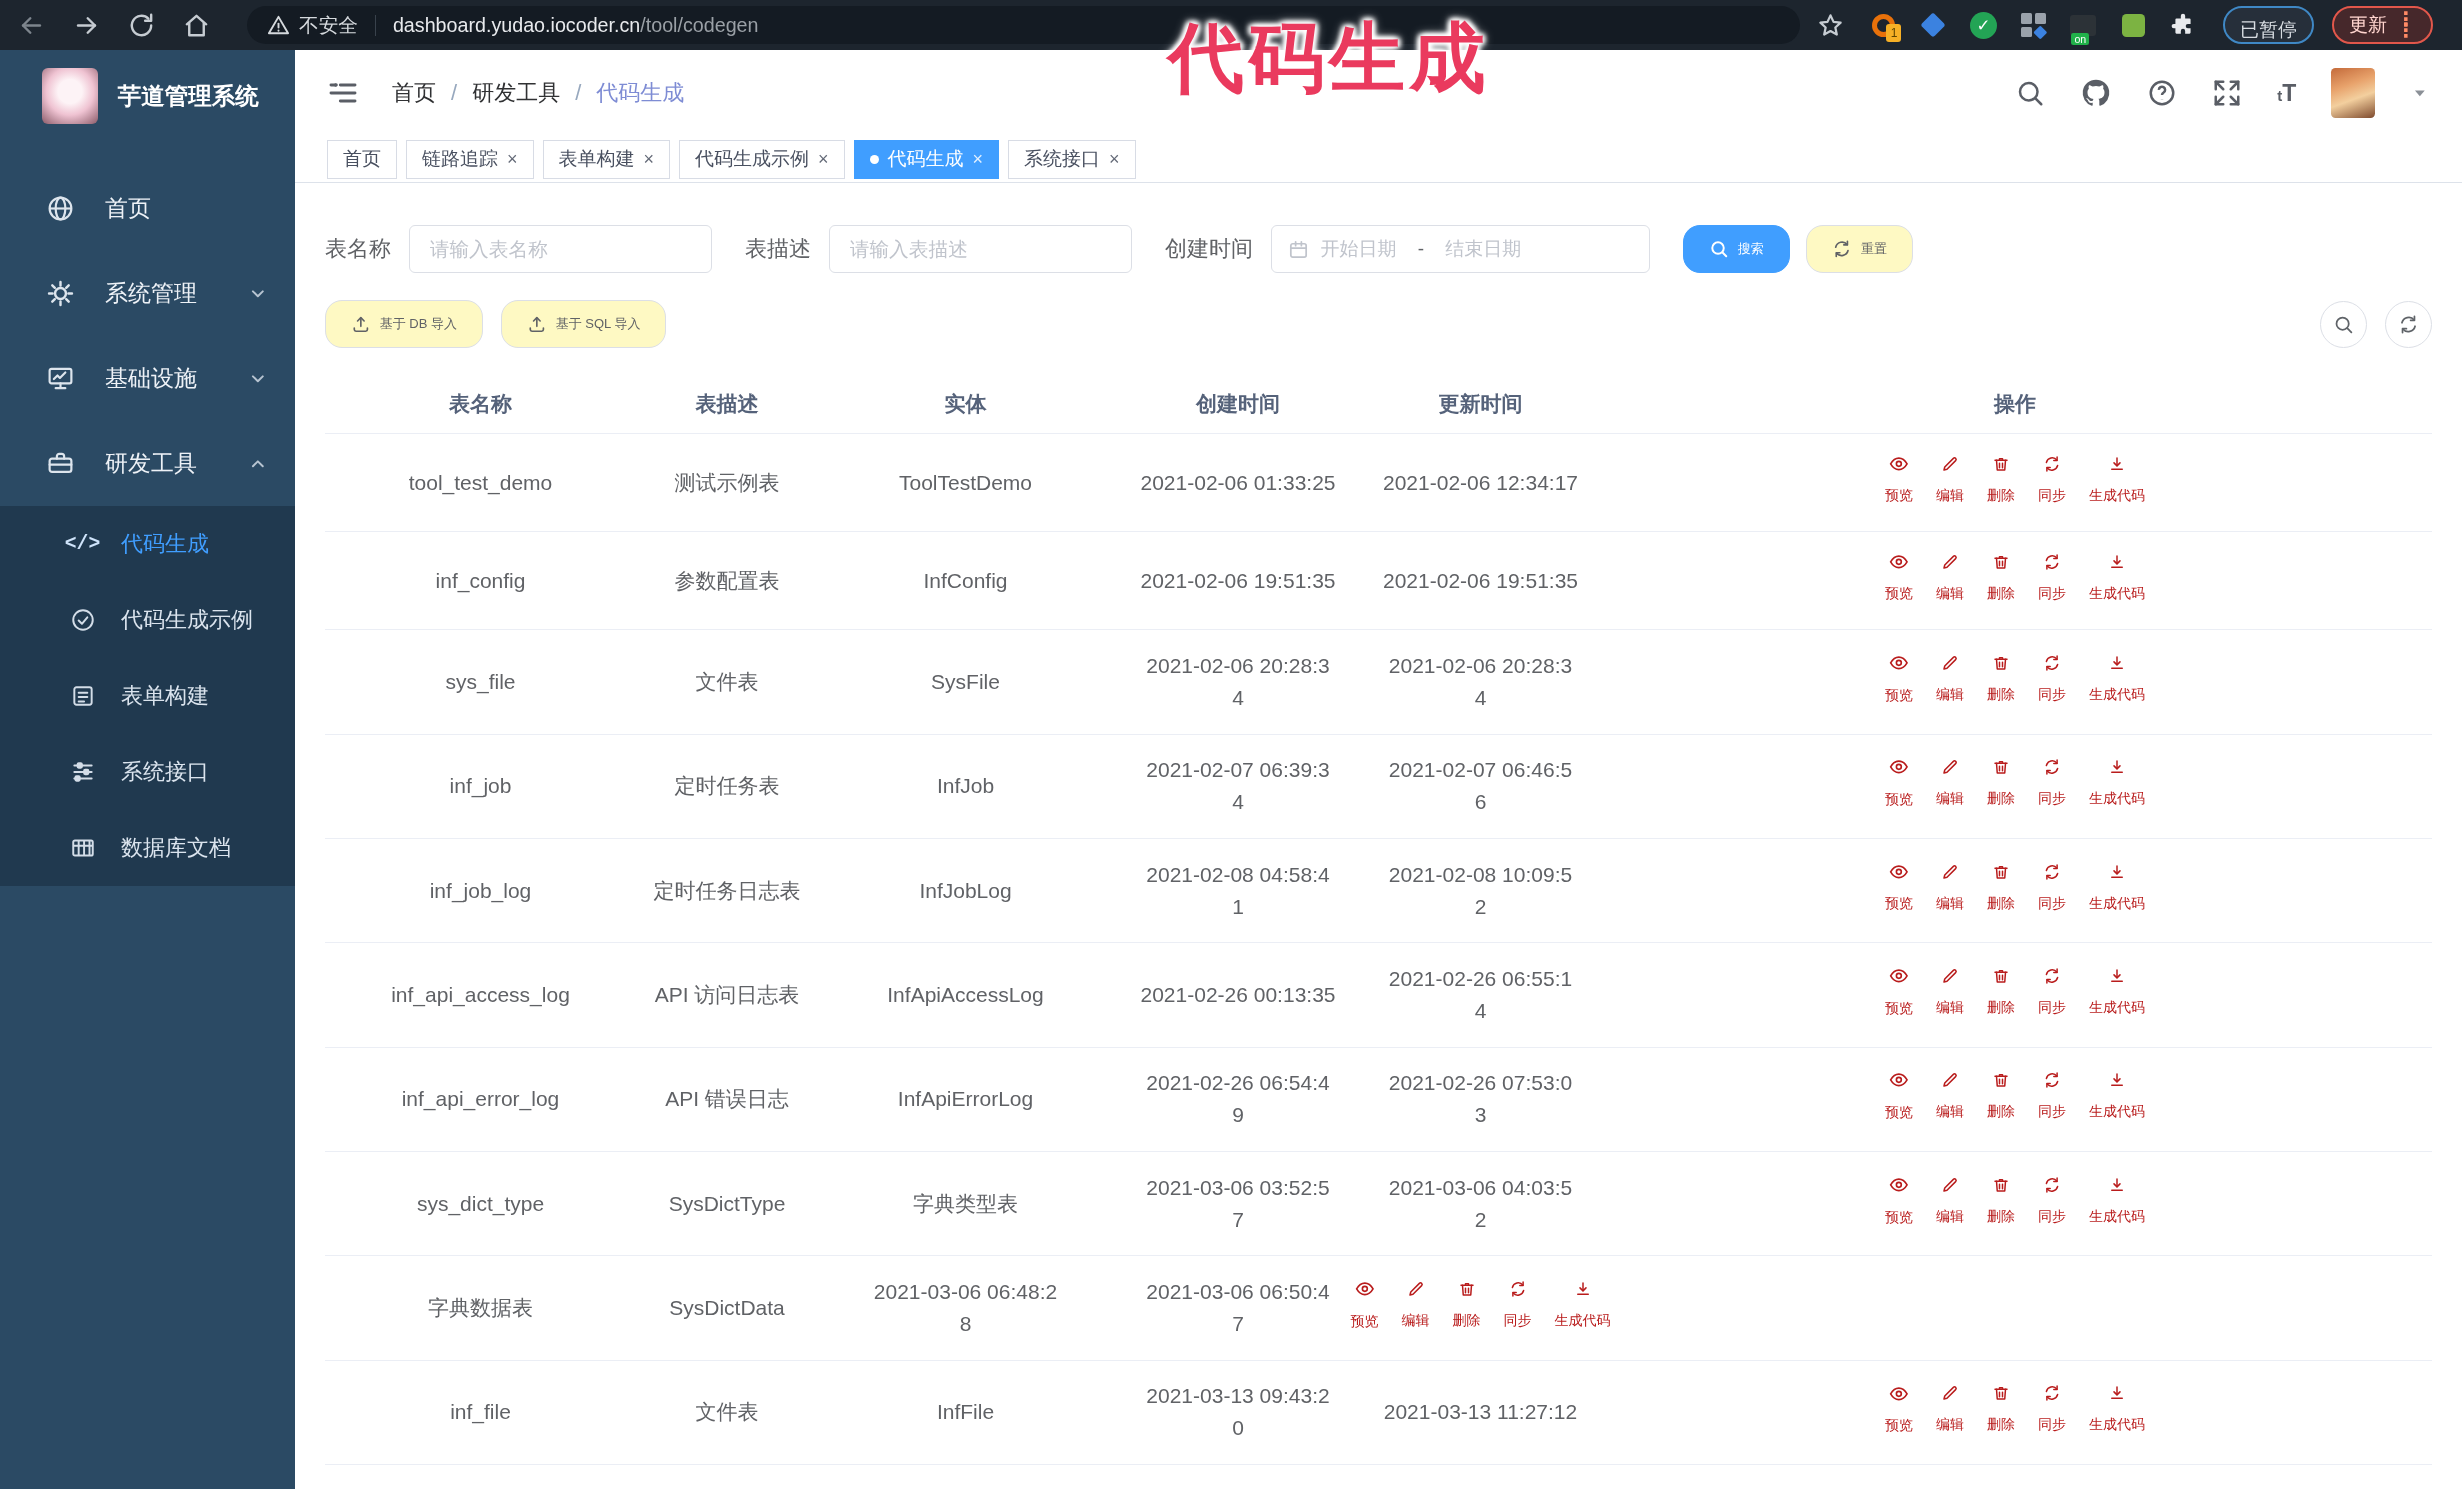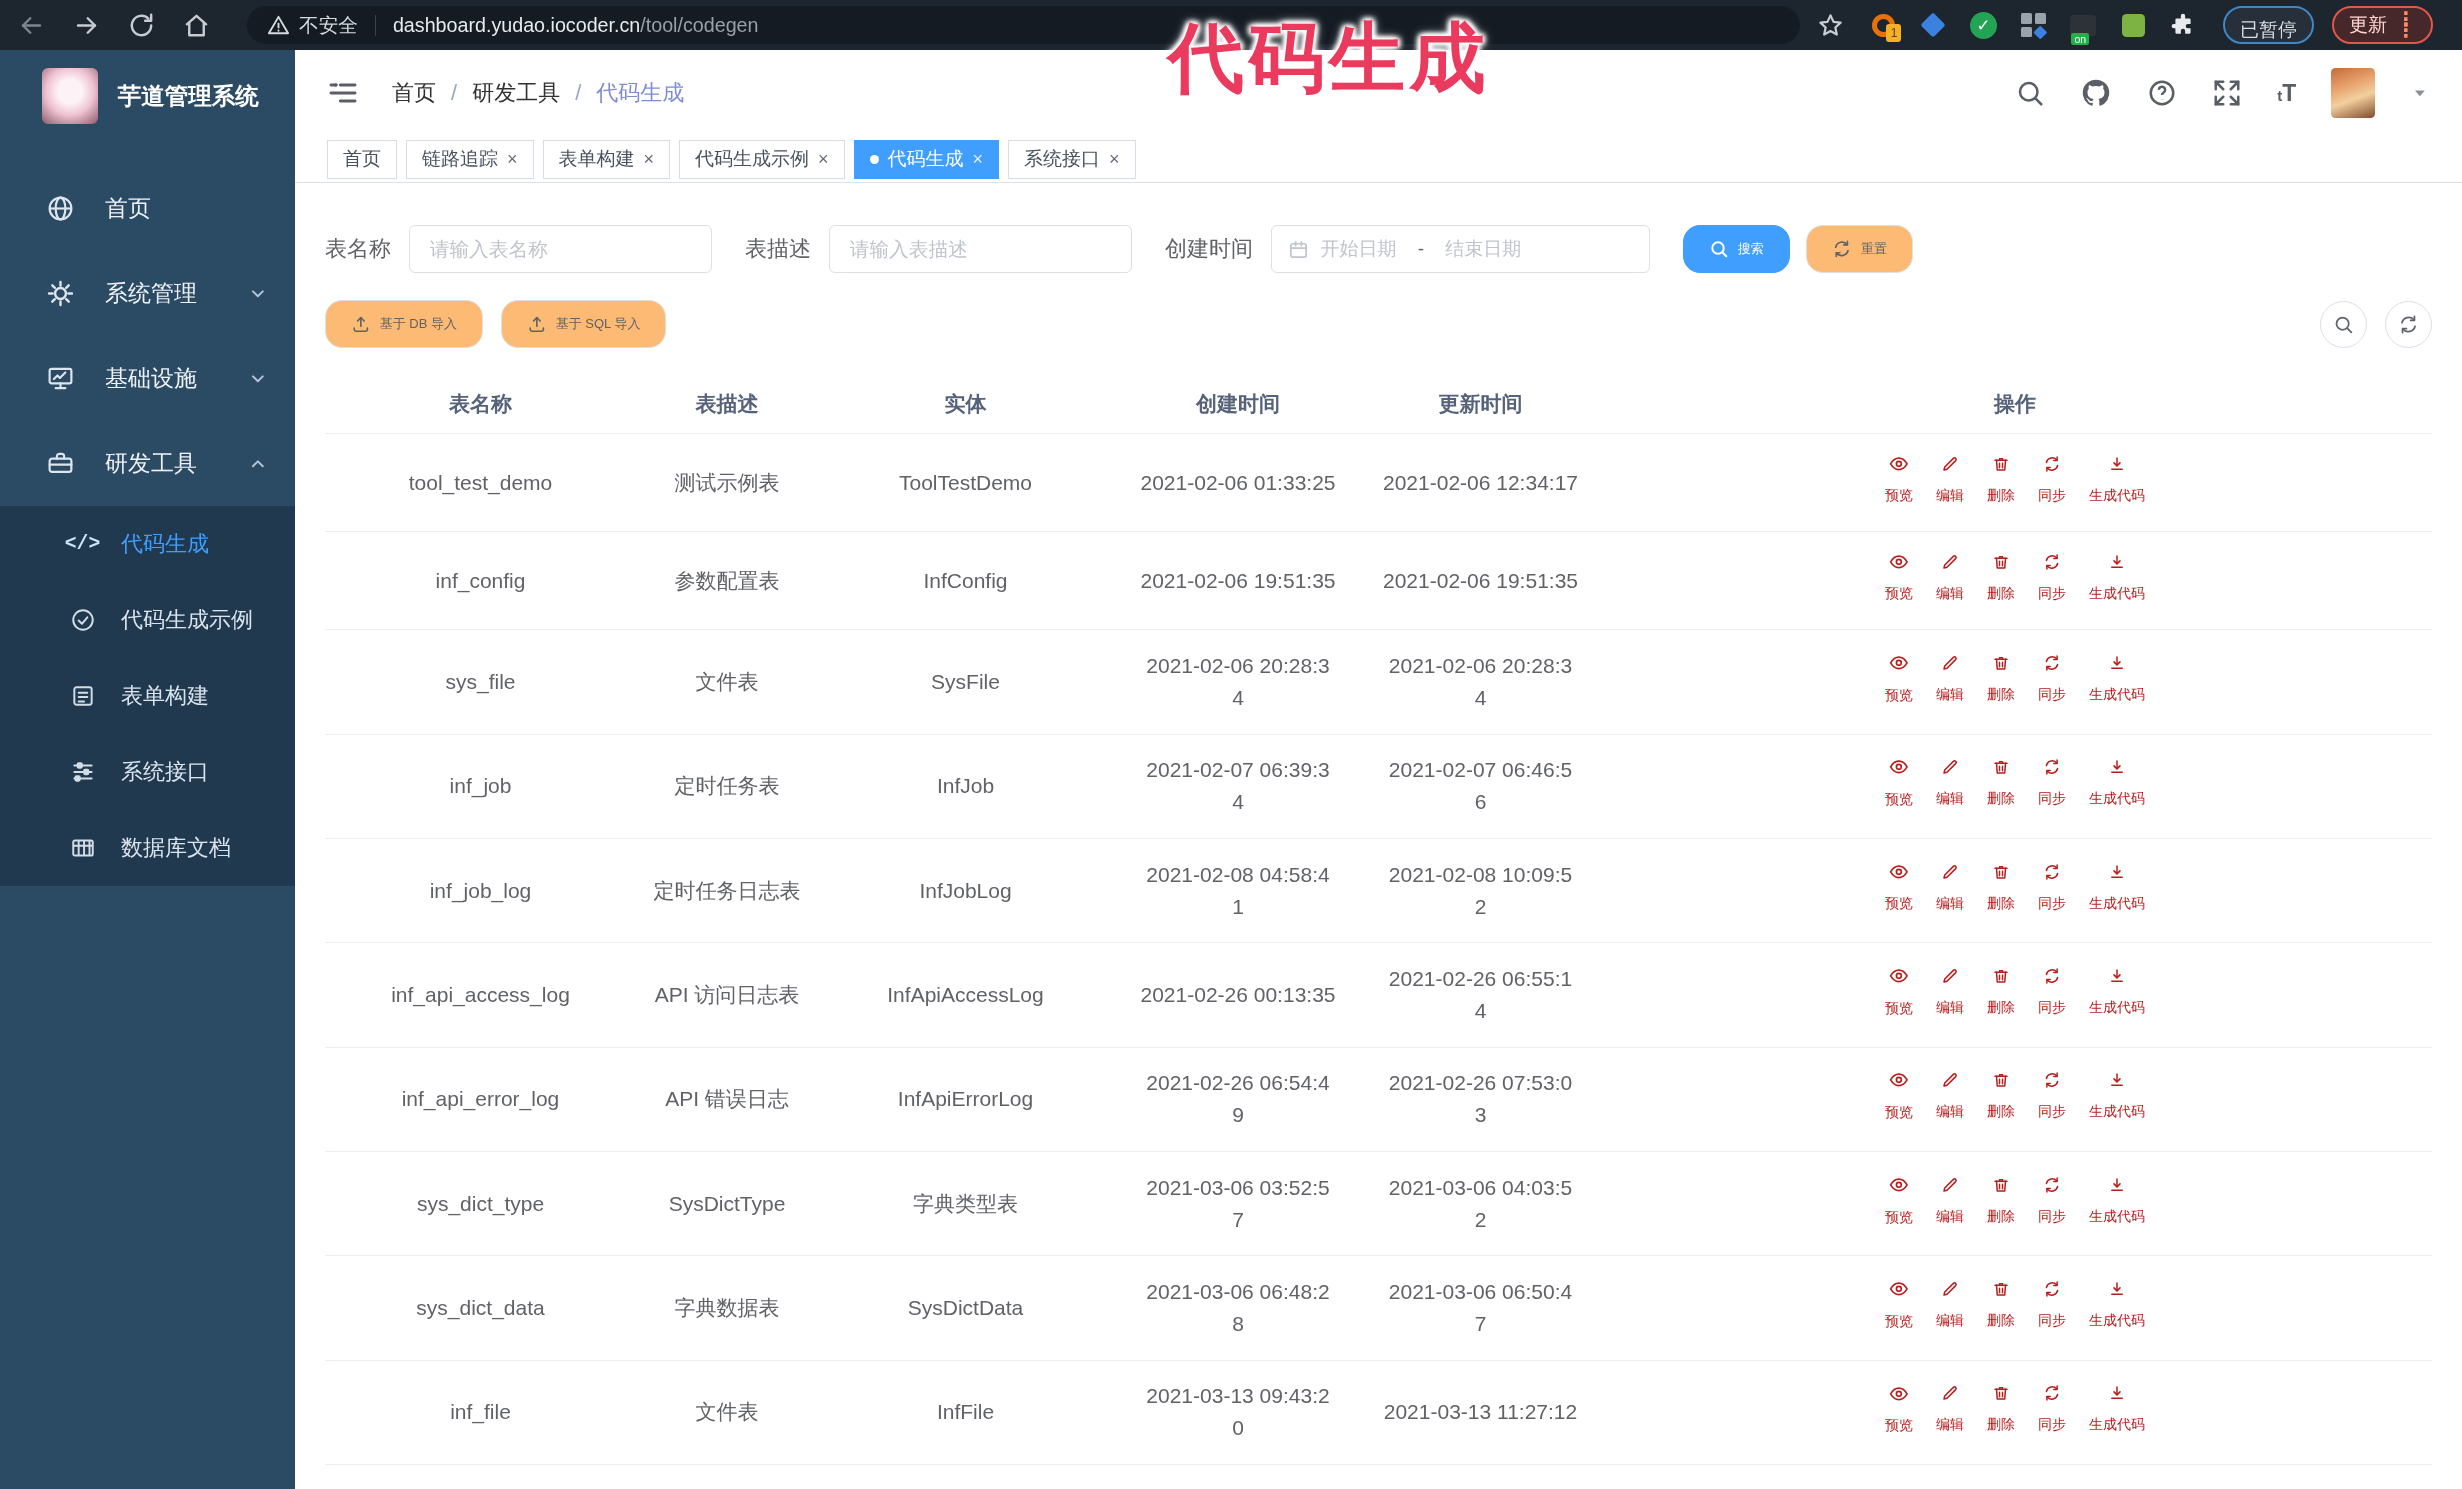--- a/index.html
+++ b/index.html
@@ -88,21 +88,21 @@
     padding:0 19.7px;box-sizing:border-box;font-size:19.7px;color:#606266;margin-right:33px;outline:none;
     font-family:"Liberation Sans","DejaVu Sans",sans-serif;}
   .text-input::placeholder{color:#c0c4cc;}
   .date-range{height:48px;width:379px;border:1.5px solid #dcdfe6;border-radius:6px;background:#fff;
     display:flex;align-items:center;padding:0 15px;box-sizing:border-box;font-size:19px;color:#c0c4cc;gap:10.6px;}
   .date-range .sep{color:#606266;margin:0 10.6px;}
   .cal-ic{color:#c0c4cc;flex:none;}
   .btn{height:48px;border-radius:17px;font-size:13px;display:flex;align-items:center;gap:9px;
     padding:0 25px;box-sizing:border-box;white-space:nowrap;cursor:default;}
   .btn-primary{background:#409eff;color:#fff;border:1.5px solid #409eff;margin-left:33px;}
-  .btn-plain{background:#fdba74;color:#606266;border:1.5px solid #dcdfe6;margin-left:16.7px;}
+  .btn-plain{background:#fef9c3;color:#606266;border:1.5px solid #dcdfe6;margin-left:16.7px;}
   .toolbar-row{display:flex;align-items:center;margin-top:27px;}
   .btn-tool{margin-left:0;margin-right:18px;}
   .circle-btn{width:47px;height:47px;border-radius:50%;border:1.5px solid #dcdfe6;background:#fff;color:#5f6368;
     display:flex;align-items:center;justify-content:center;box-sizing:border-box;}
   .circle-btn.first{margin-left:auto;}
   .circle-btn + .circle-btn{margin-left:18px;}
 
   
   .table{margin-top:27px;width:100%;}
   .tr{display:grid;grid-template-columns:311px 182px 295px 250px 235px 1fr;border-bottom:1.5px solid #ebeef5;}
@@ -1005,21 +1005,20 @@
                       <path d="M5 19h14"></path>
                     </svg>
                   </span>
                   <span>生成代码</span>
                 </span>
               </div>
             </div>
           </div>
 
           <div class="tr">
-            <div class="td">sys_dict_data</div>
             <div class="td">字典数据表</div>
             <div class="td">SysDictData</div>
             <div class="td time">2021-03-06 06:48:2
 8</div>
             <div class="td time">2021-03-06 06:50:4
 7</div>
             <div class="td">
               <div class="actions">
                 <span class="action-link">
                   <span>

